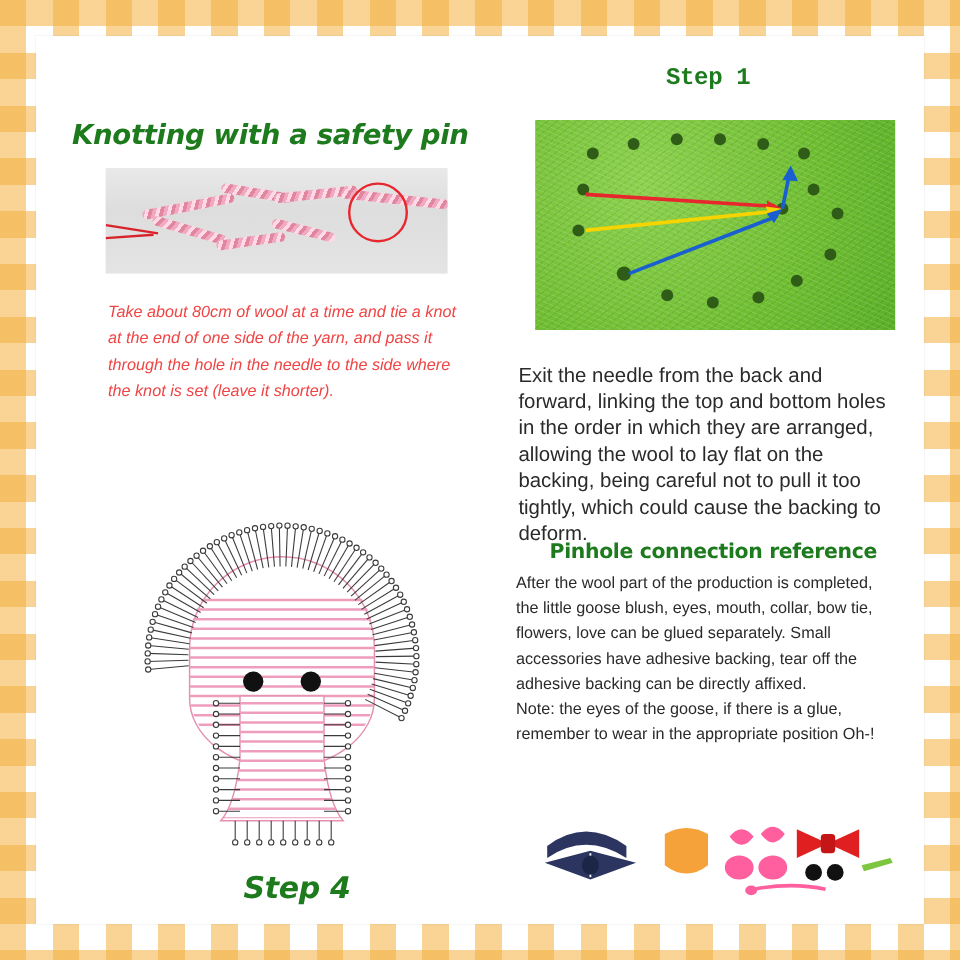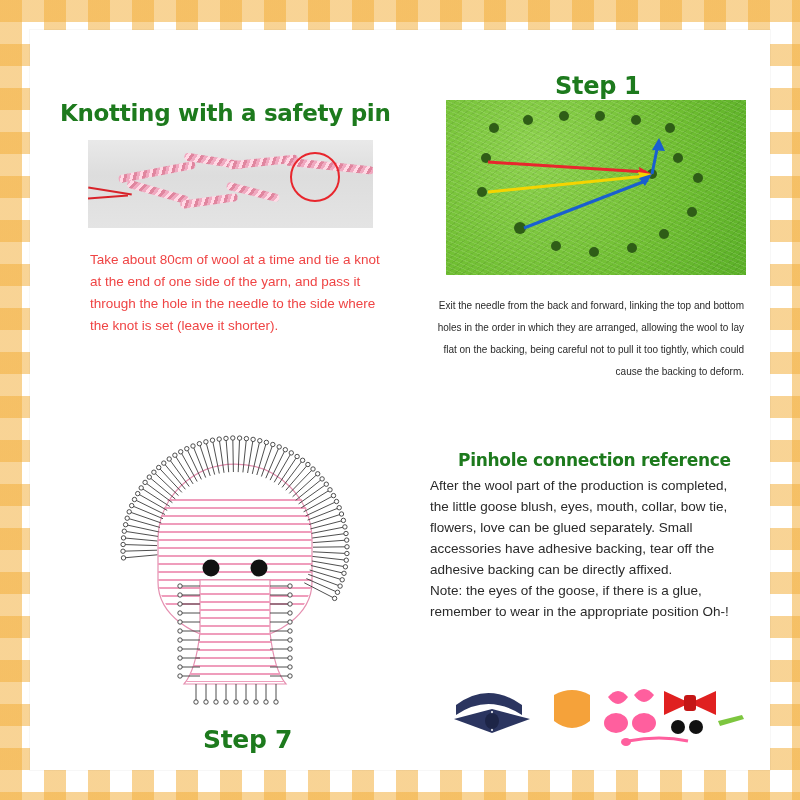--- a/index.html
+++ b/index.html
@@ -33,21 +33,21 @@
   #card {
     position: absolute;
     left: 30px;
     top: 30px;
     width: 740px;
     height: 740px;
     background: #ffffff;
     box-shadow: 0 0 0 1px rgba(0,0,0,0.03);
   }
 
-  .col-left  { position: absolute; left: 28px;  top: 0; width: 330px; height: 740px; }
+  .col-left  { position: absolute; left: 28px;  top: 0; width: 330px; height: 740px; font-style: italic; }
   .col-right { position: absolute; left: 380px; top: 0; width: 335px; height: 740px; }
 
   h2.heading {
     font-family: "DejaVu Sans", sans-serif;
     color: #1d7a1d;
     font-weight: bold;
     margin: 0;
     letter-spacing: -0.3px;
   }
 
@@ -110,22 +110,23 @@
     position: absolute;
     left: 145px;
     top: 695px;
     font-size: 25px;
   }
 
   
   #step1-title {
     position: absolute;
     left: 145px;
-    top: 42px;
-    font-size: 24px;
+    top: 24px;
+    font-size: 20px;
+    font-family: Liberation Mono, monospace;
   }
 
   #felt-photo {
     position: absolute;
     left: 36px;
     top: 70px;
     width: 300px;
     height: 175px;
     background:
       radial-gradient(circle at 30% 30%, #8ed24f 0%, #6fbe32 60%, #5bb028 100%);
@@ -136,24 +137,24 @@
     background-image:
       repeating-linear-gradient(23deg, rgba(255,255,255,0.11) 0 1px, rgba(0,0,0,0) 1px 4px),
       repeating-linear-gradient(-38deg, rgba(0,0,0,0.07) 0 1px, rgba(0,0,0,0) 1px 5px);
   }
 
   #step1-text {
     position: absolute;
     left: 22px;
     top: 255px;
     width: 312px;
-    font-size: 10px;
+    font-size: 17px;
     line-height: 22px;
     color: #2a2a2a;
-    text-align: right;
+    text-align: left;
   }
 
   #pin-title {
     position: absolute;
     left: 48px;
     top: 420px;
     font-size: 17px;
   }
 
   #pin-text {
@@ -439,21 +440,21 @@
             <circle cx="178" cy="302" r="2.2"></circle>
             <circle cx="188" cy="302" r="2.2"></circle>
             <circle cx="198" cy="302" r="2.2"></circle>
           </g>
 
         <circle cx="133" cy="168" r="8.5" fill="#111111"></circle>
         <circle cx="181" cy="168" r="8.5" fill="#111111"></circle>
       </svg>
     </div>
 
-    <h2 class="heading" id="step2-title">Step 7</h2>
+    <h2 class="heading" id="step2-title">Step 4</h2>
   </div>
 
   <div class="col-right">
 
     <h2 class="heading" id="step1-title">Step 1</h2>
 
     <div id="felt-photo">
       <div class="noise"></div>
       <svg width="300" height="175" viewBox="0 0 300 175" style="position:absolute;inset:0;">
 

